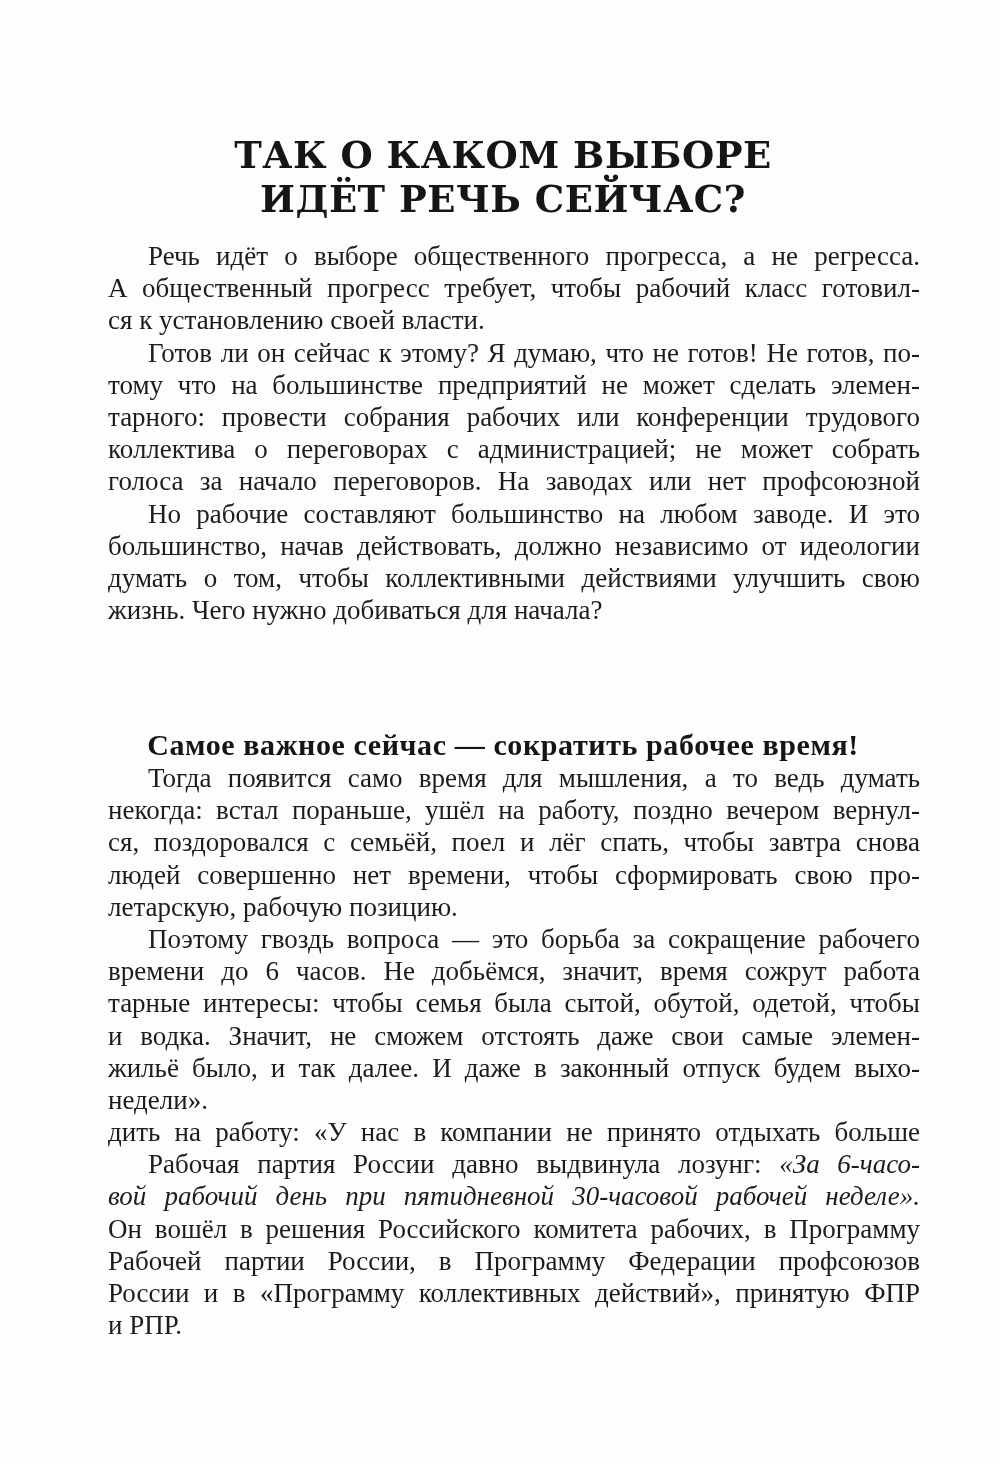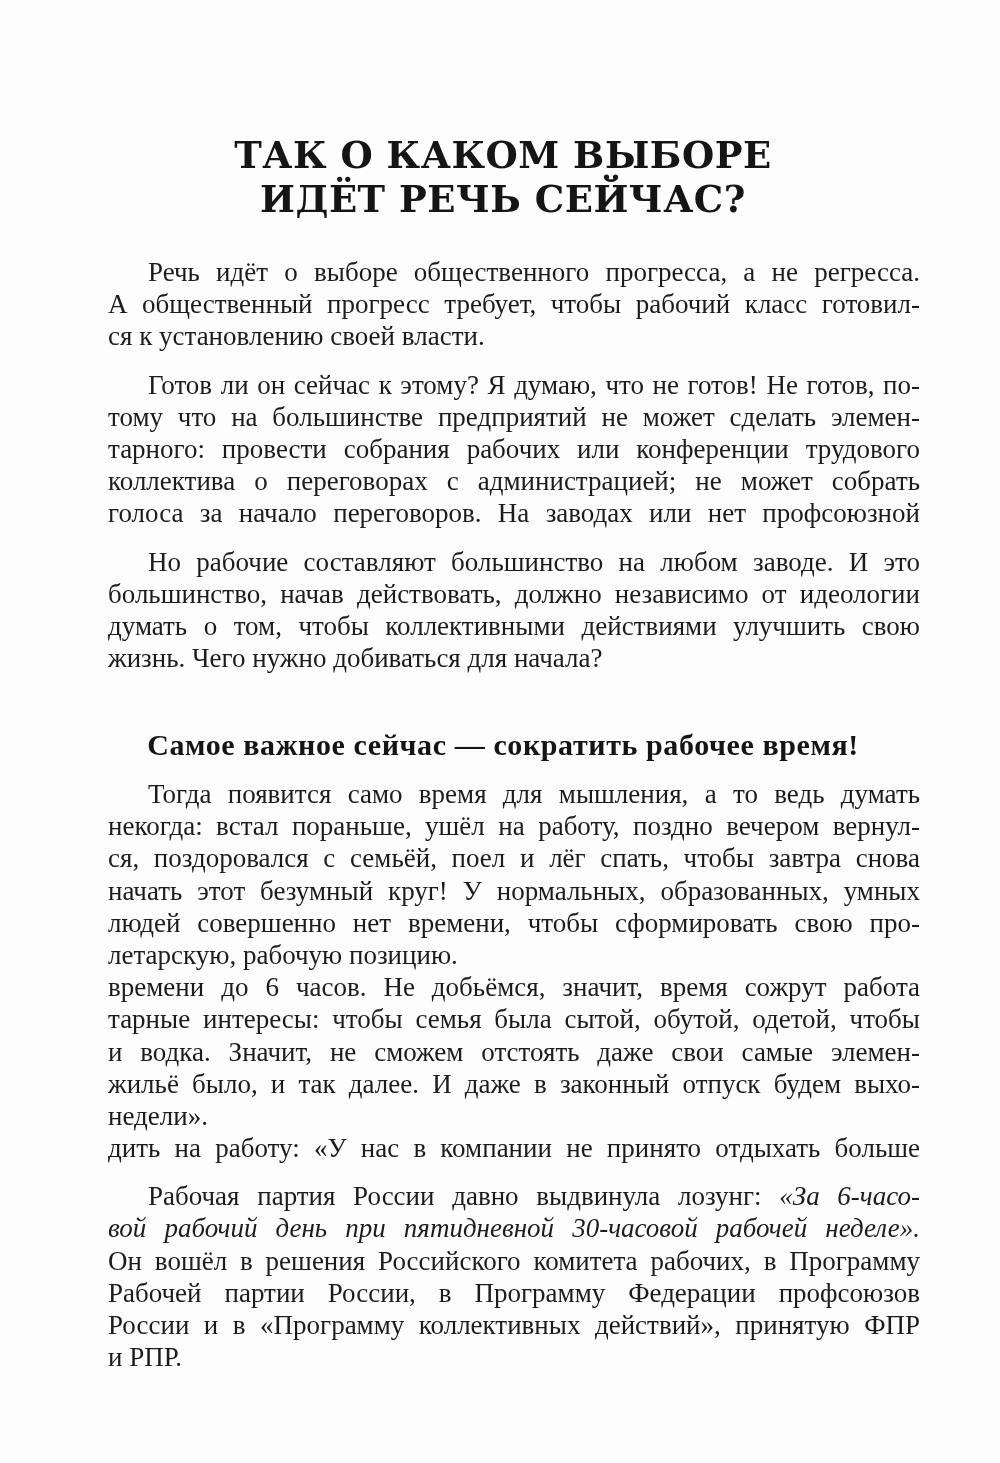--- a/index.html
+++ b/index.html
@@ -64,21 +64,20 @@
       text-align-last: justify;
       white-space: nowrap;
       height: 32.2px;
       overflow: visible;
     }
     .line.last {
       text-align-last: left;
     }
     .line.indent {
       padding-left: 40px;
-      margin-top: 16px;
     }
     .line .it {
       font-style: italic;
     }
     #block1 { top: 240px; }
     #block2 { top: 762px; }
   </style>
 </head>
 <body>
 
@@ -110,25 +109,25 @@
     </div>
   </div>
 
   <h2 class="subheading">Самое важное сейчас — сократить рабочее время!</h2>
 
   <div class="block" id="block2">
     <div>
       <span class="line indent" style="white-space: nowrap;">Тогда появится само время для мышления, а то ведь думать</span>
       <span class="line" style="white-space: nowrap;">некогда: встал пораньше, ушёл на работу, поздно вечером вернул-</span>
       <span class="line" style="white-space: nowrap;">ся, поздоровался с семьёй, поел и лёг спать, чтобы завтра снова</span>
-      <span class="line" style="white-space: nowrap;">начать этот безумный круг! У нормальных, образованных, умных</span>
       <span class="line" style="white-space: nowrap;">людей совершенно нет времени, чтобы сформировать свою про-</span>
       <span class="line last" style="white-space: nowrap;">летарскую, рабочую позицию.</span>
     </div>
     <div>
+      <span class="line indent" style="white-space: nowrap;">Поэтому гвоздь вопроса — это борьба за сокращение рабочего</span>
       <span class="line" style="white-space: nowrap;">времени до 6 часов. Не добьёмся, значит, время сожрут работа</span>
       <span class="line" style="white-space: nowrap;">тарные интересы: чтобы семья была сытой, обутой, одетой, чтобы</span>
       <span class="line" style="white-space: nowrap;">и водка. Значит, не сможем отстоять даже свои самые элемен-</span>
       <span class="line" style="white-space: nowrap;">жильё было, и так далее. И даже в законный отпуск будем выхо-</span>
       <span class="line last" style="white-space: nowrap;">недели».</span>
       <span class="line" style="white-space: nowrap;">дить на работу: «У нас в компании не принято отдыхать больше</span>
     </div>
     <div>
       <span class="line indent" style="white-space: nowrap;"><span>Рабочая партия России давно выдвинула лозунг: </span><span class="it">«За 6-часо-</span></span>
       <span class="line it" style="font-style: italic; white-space: nowrap;">вой рабочий день при пятидневной 30-часовой рабочей неделе».</span>

